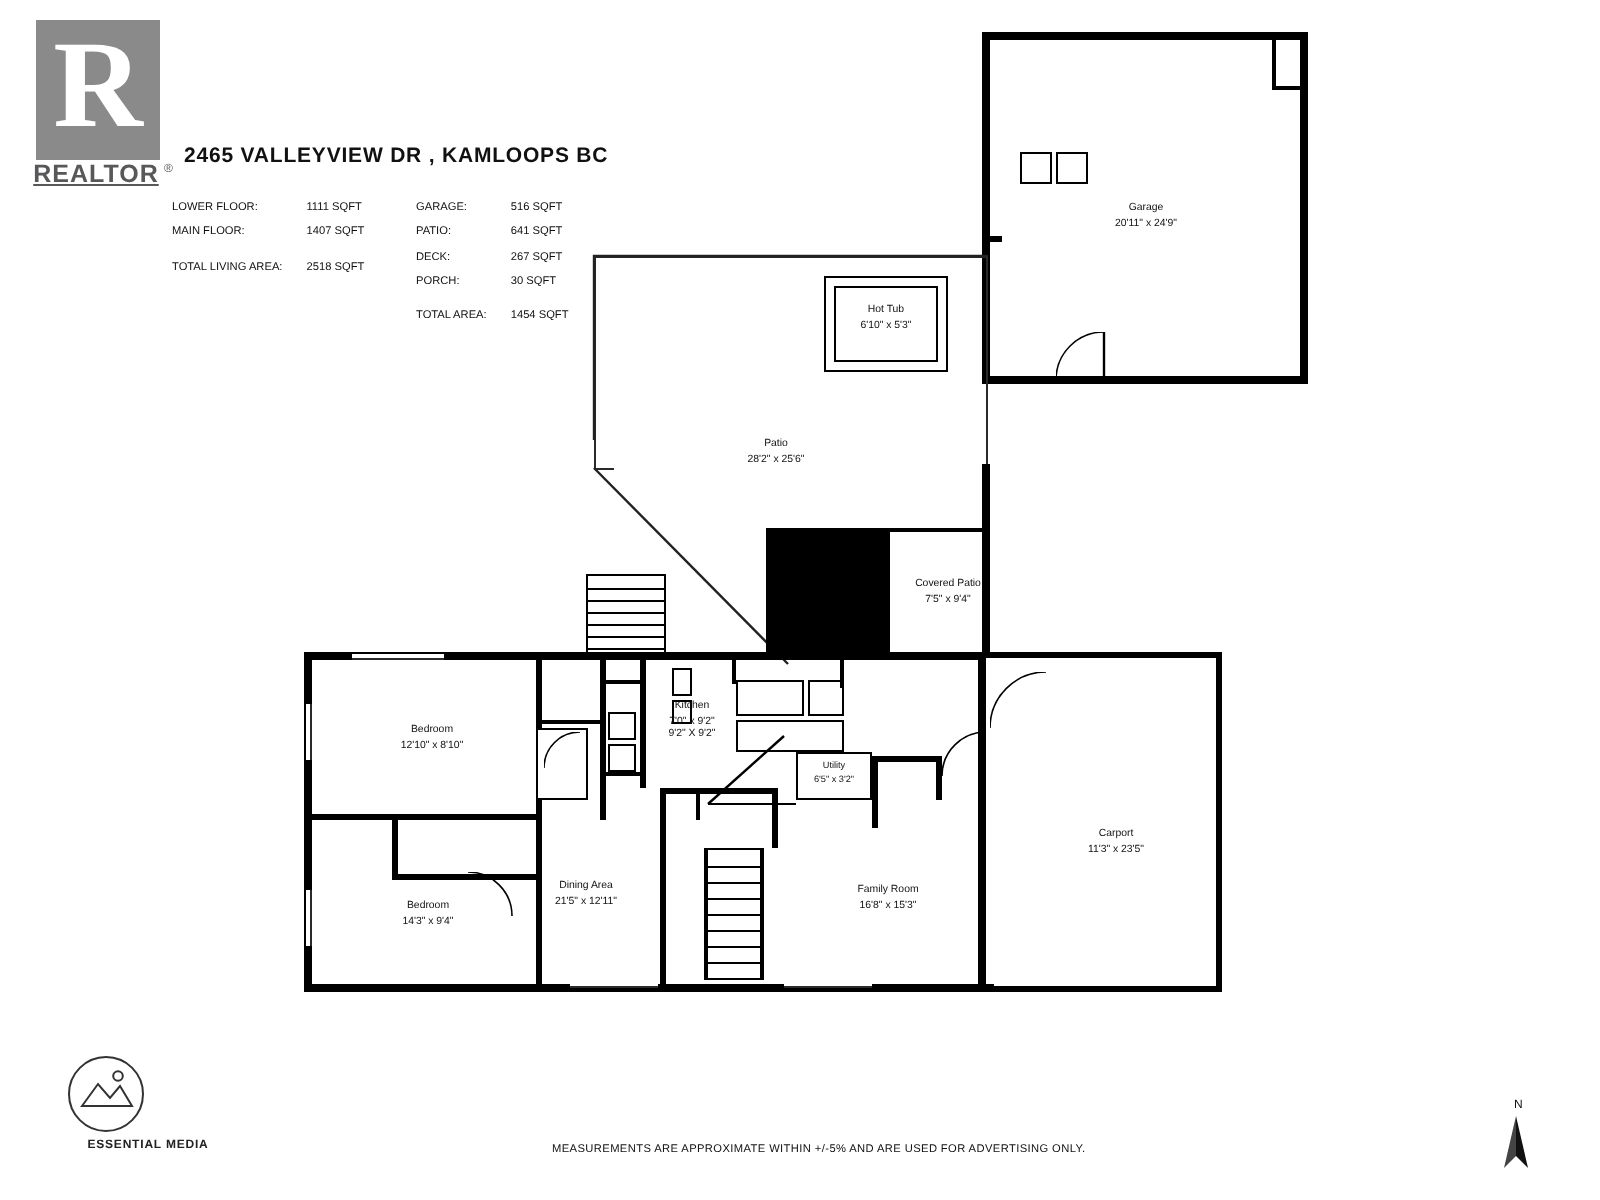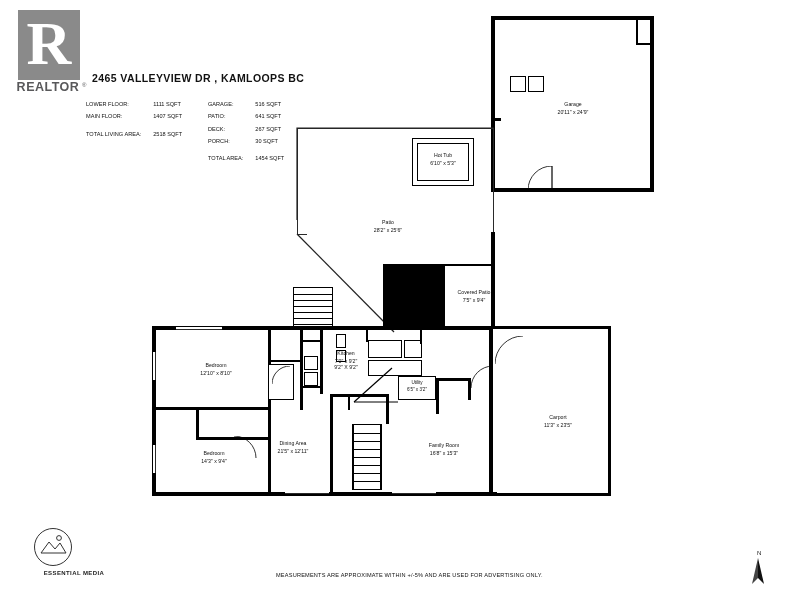--- a/index.html
+++ b/index.html
@@ -53,20 +53,21 @@
   .realtor-logo .rword {
     position: absolute;
     left: 0px;
     top: 70px;
     width: 84px;
     text-align: center;
     font-size: 12.5px;
     font-weight: bold;
     letter-spacing: 0.5px;
     color: #58585a;
+    text-decoration: underline;
   }
   .realtor-logo .rmark {
     position: absolute;
     left: 76px;
     top: 72px;
     font-size: 6px;
     color: #58585a;
   }
 
   

